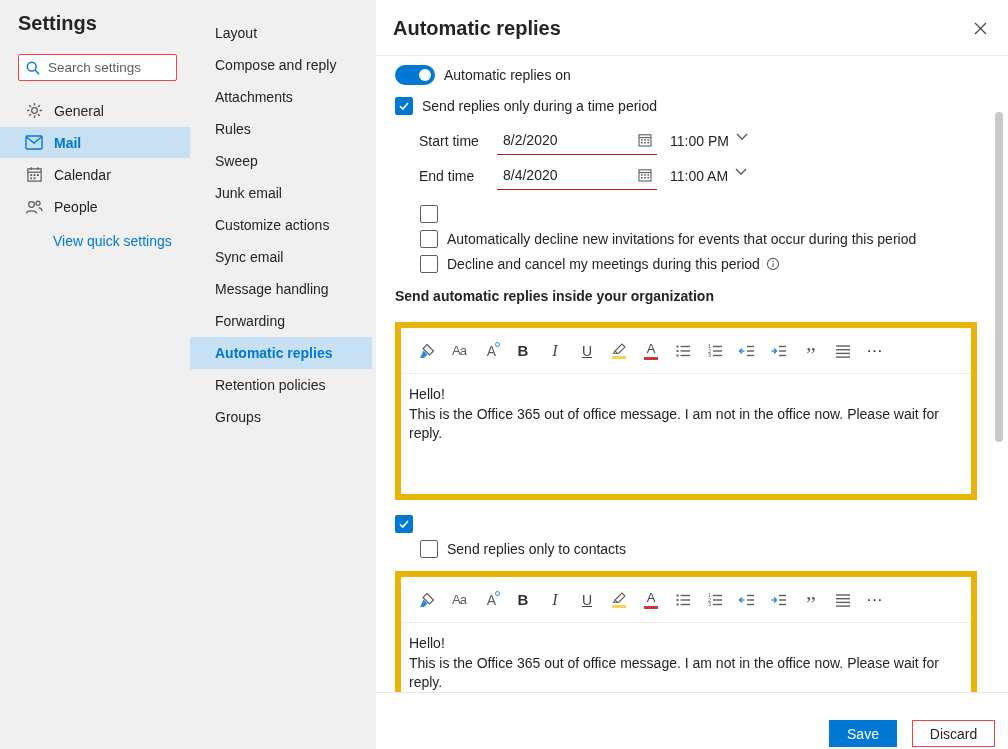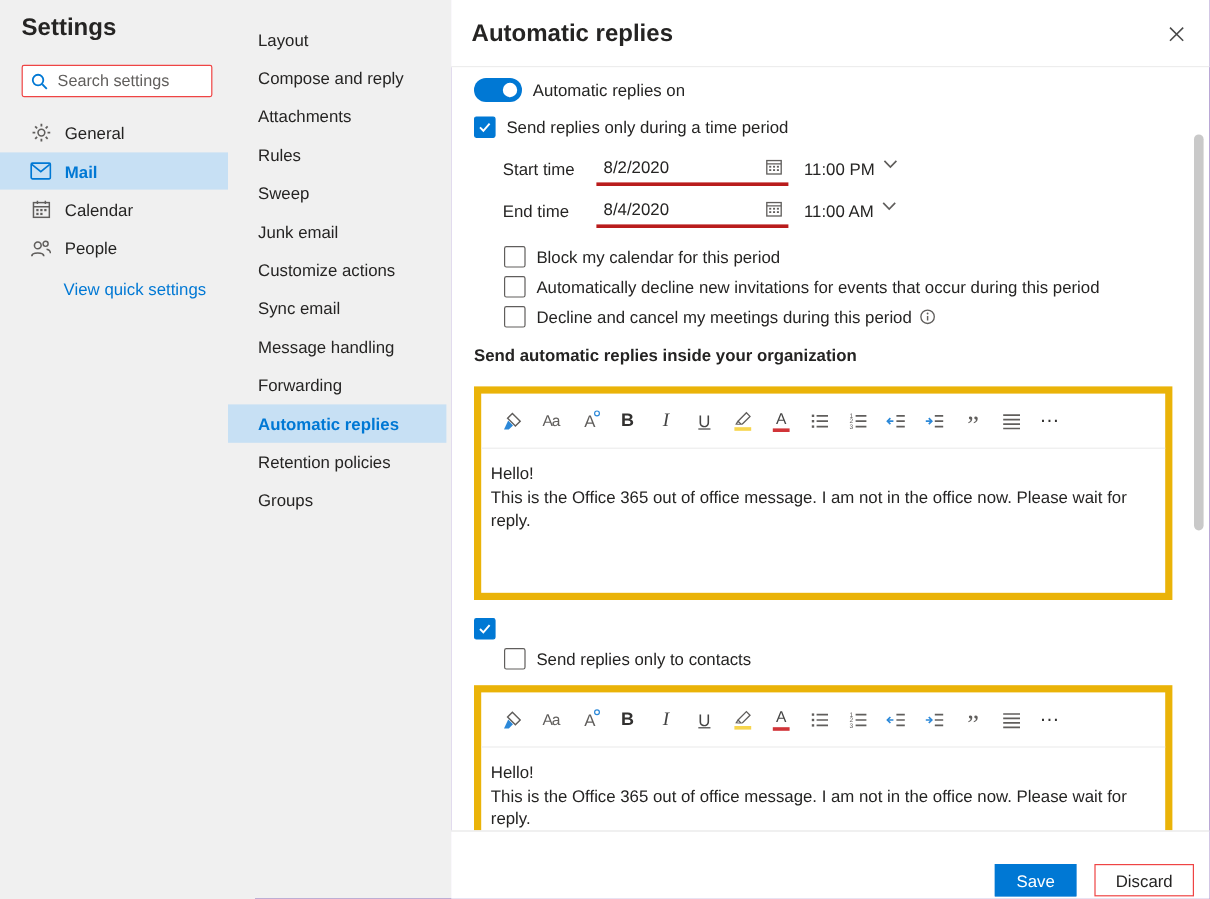--- a/index.html
+++ b/index.html
@@ -1,17 +1,17 @@
 <!DOCTYPE html>
 <html><head>
 <meta charset="utf-8">
 <style>
   * { margin:0; padding:0; box-sizing:border-box; }
   body { font-family: "Liberation Sans", "DejaVu Sans", sans-serif; background:#fff; }
-  .app { position:relative; width:1008px; height:749px; overflow:hidden; background:#4c1d95; color:#252423; font-size:14px;padding-left:48px; }
+  .app { position:relative; width:1008px; height:749px; overflow:hidden; background:#14532d; color:#252423; font-size:14px;padding-left:48px; }
 
   
   .left-region { position:absolute; left:0; top:0; width:376px; height:749px; background:#f0f0f0; }
 
   .sidebar { position:absolute; left:0; top:0; width:190px; height:749px; }
   .sidebar-title { position:absolute; left:18px; top:12px; font-size:20px; font-weight:700; color:#252423; }
   .search-box { position:absolute; left:18px; top:54px; width:159px; height:27px; background:#fff; border:1px solid #ef4444; border-radius:2px; display:flex; align-items:center; padding:0 6px; gap:7px; }
   .search-placeholder { color:#605e5c; font-size:13.5px; }
   .sidebar-items { position:absolute; left:0; top:95px; width:190px; }
   .sidebar-item { height:31px; margin-bottom:1px; display:flex; align-items:center; padding-left:25px; cursor:pointer; }
@@ -37,21 +37,21 @@
   .toggle { width:40px; height:20px; border-radius:10px; background:#0078d4; position:relative; cursor:pointer; }
   .toggle .knob { position:absolute; right:4px; top:4px; width:12px; height:12px; border-radius:50%; background:#fff; }
   .toggle-label { margin-left:9px; }
 
   .cb { width:18px; height:18px; border:1px solid #605e5c; border-radius:2px; background:#fff; flex:none; display:flex; align-items:center; justify-content:center; cursor:pointer; }
   .cb.checked { background:#0078d4; border-color:#0078d4; }
   .cb-row { position:absolute; display:flex; align-items:center; gap:9px; height:18px; }
 
   .time-row { position:absolute; left:43px; display:flex; align-items:center; height:28px; }
   .time-row .t-label { width:78px; font-weight:400; }
-  .date-field { width:160px; height:28px; border-bottom:3px solid #b91c1c; display:flex; align-items:center; justify-content:space-between; padding:0 5px 2px 6px; cursor:text; }
+  .date-field { width:160px; height:28px; border-bottom:1px solid #b91c1c; display:flex; align-items:center; justify-content:space-between; padding:0 5px 2px 6px; cursor:text; }
   .time-select { margin-left:13px; display:flex; align-items:flex-start; gap:7px; cursor:pointer; }
 
   .section-label { position:absolute; left:19px; font-weight:700; }
 
   .editor { position:absolute; left:19px; width:582px; height:178px; border:6px solid #eab308; background:#fff; }
   .editor-toolbar { height:46px; border-bottom:1px solid #ededed; display:flex; align-items:center; padding-left:10px; }
   .tb-icon { width:32px; height:32px; display:flex; align-items:center; justify-content:center; color:#605e5c; cursor:pointer; position:relative; }
   .tb-b { font-weight:700; font-size:15px; color:#323130; }
   .tb-i { font-family:"Liberation Serif", serif; font-style:italic; font-size:16px; color:#444; }
   .tb-u { font-size:14px; text-decoration:underline; color:#444; }
@@ -255,21 +255,20 @@
           <span>
             <svg width="12" height="8" viewBox="0 0 12 8">
                 <path d="M1 1 L6 6.2 L11 1" fill="none" stroke="#605e5c" stroke-width="1.4"></path>
               </svg>
           </span>
         </div>
       </div>
 
       <div class="cb-row" style="left:44px; top:148px;">
         <span class="cb"></span>
-        <span>Block my calendar for this period</span>
       </div>
       <div class="cb-row" style="left:44px; top:173px;">
         <span class="cb"></span>
         <span>Automatically decline new invitations for events that occur during this period</span>
       </div>
       <div class="cb-row" style="left:44px; top:198px;">
         <span class="cb"></span>
         <span>Decline and cancel my meetings during this period</span>
         <span class="info-icon" style="margin-left:-3px;">
           <svg width="14" height="14" viewBox="0 0 14 14">

